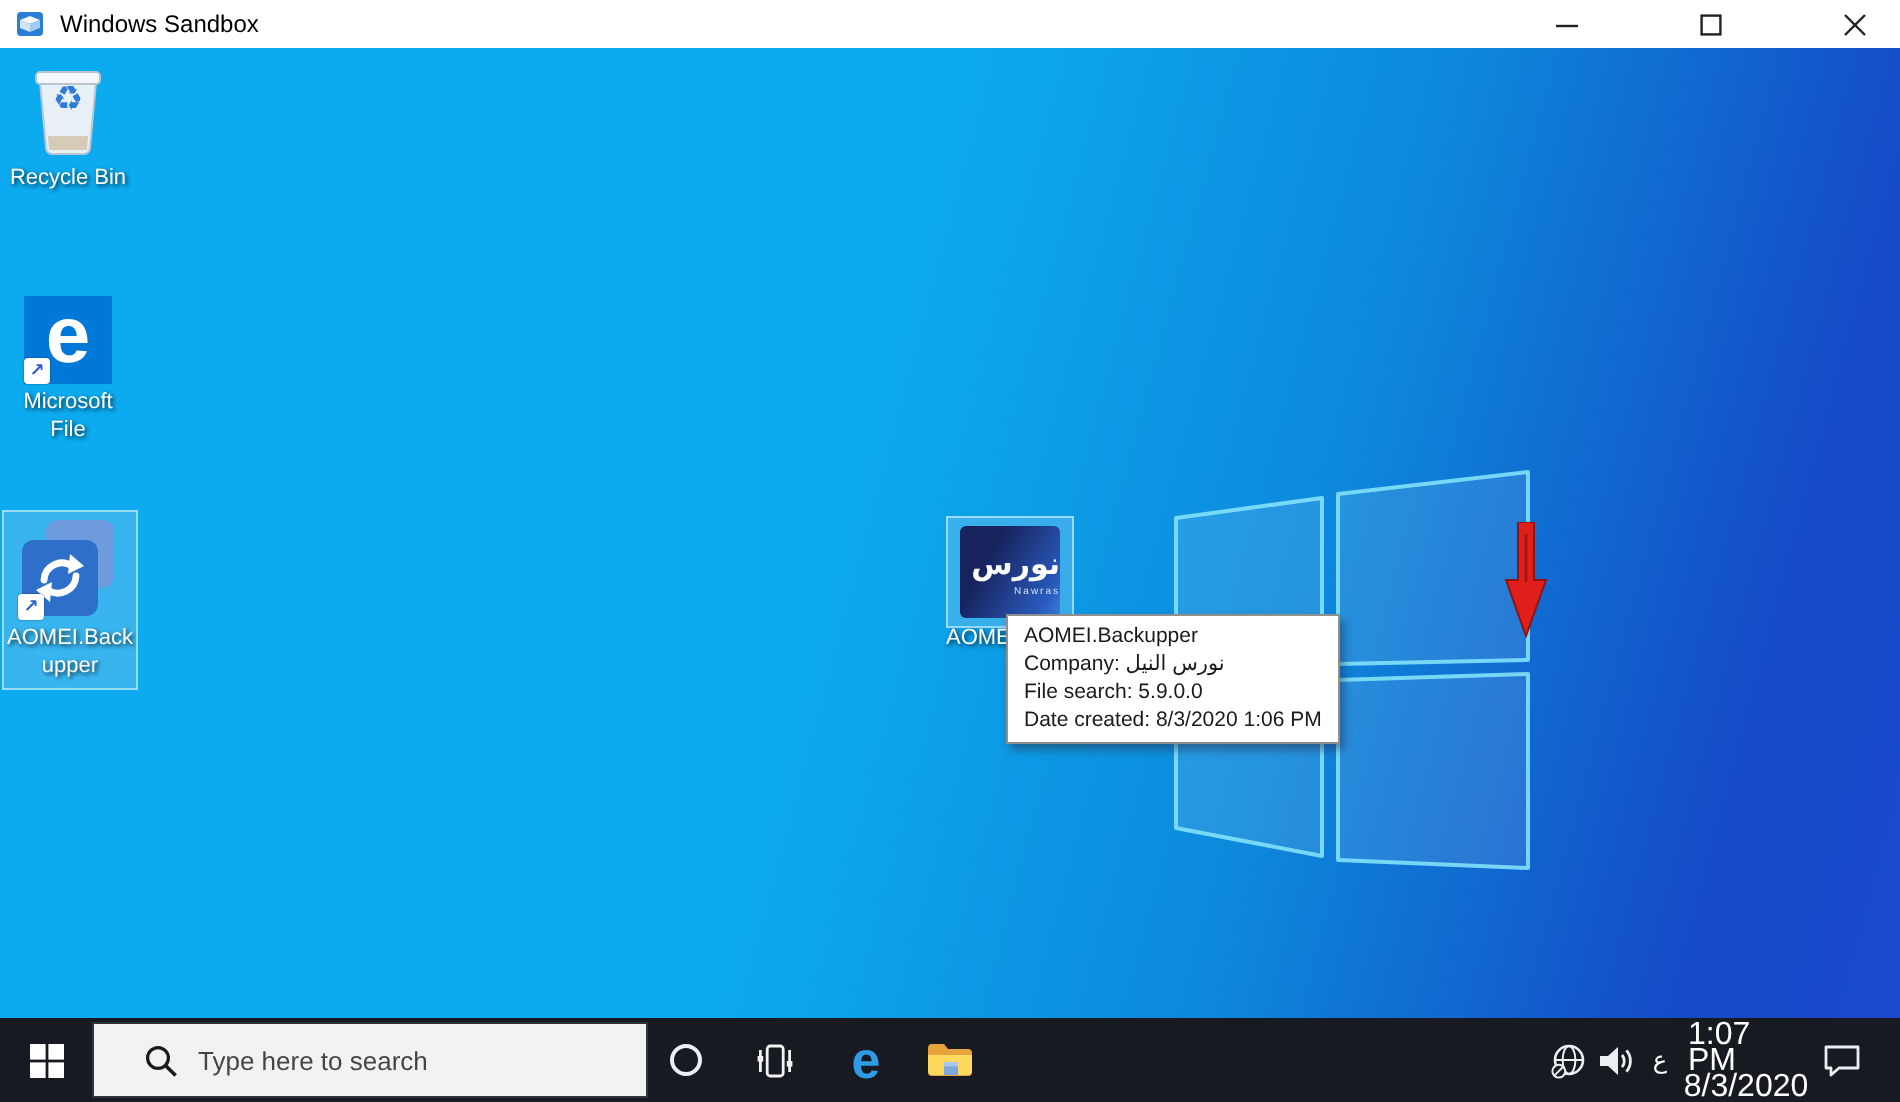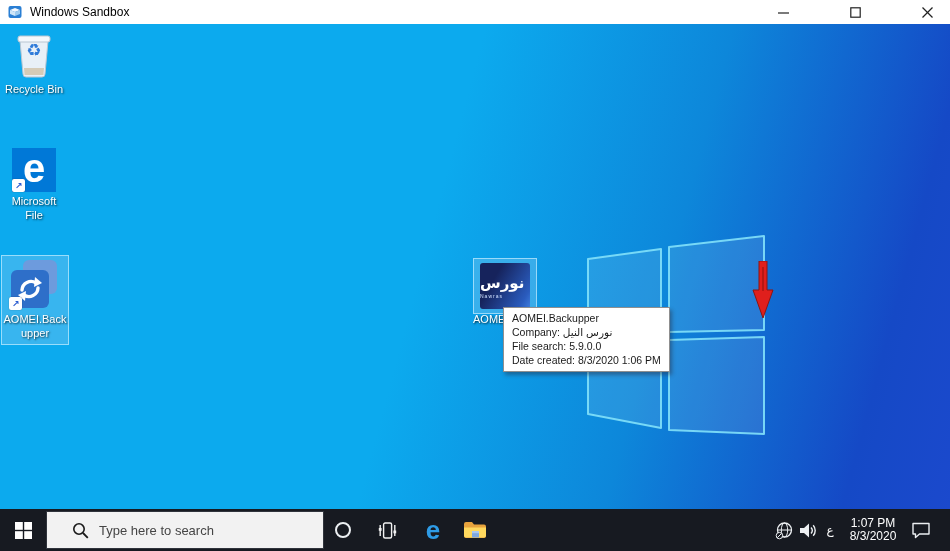--- a/index.html
+++ b/index.html
@@ -31,21 +31,21 @@
   .recycle-art { position:relative; width:44px; height:50px; }
   .recycle-glyph { position:absolute; left:0; top:10px; width:100%; text-align:center; font-size:17px; color:#2f7bd9; }
 
   .edge-art { position:relative; width:44px; height:44px; background:#0078d7; display:flex; align-items:center; justify-content:center; }
   .edge-e { color:#fff; font-size:40px; font-weight:bold; line-height:40px; margin-top:-4px; }
 
   .aomei-art { position:relative; width:52px; height:50px; }
 
   .nawras-art { position:relative; width:50px; height:46px; border-radius:3px;
     background:linear-gradient(120deg,#16235c 30%,#2a5cbe 85%,#3f7fe0 100%);
-    display:flex; flex-direction:column; align-items:flex-start; justify-content:center; }
+    display:flex; flex-direction:column; align-items:flex-end; justify-content:center; }
   .nawras-title { color:#fff; font-size:15px; font-weight:bold; line-height:17px; direction:rtl; }
   .nawras-sub { color:#cfe0ff; font-size:5px; letter-spacing:1px; margin-top:2px; }
   .nawras-label { position:absolute; left:473px; top:289px; font-size:11px; color:#fff; white-space:nowrap;
     text-shadow:1px 1px 2px rgba(0,0,0,.75); z-index:2; }
 
   
   .tooltip { position:absolute; left:503px; top:283px; background:#fff; border:1px solid #8f8f8f;
     box-shadow:2px 3px 4px rgba(40,40,60,.45); padding:3px 8px 4px 8px; z-index:5; white-space:nowrap; }
   .tooltip div { font-size:10.5px; line-height:14px; color:#1a1a1a; }
 
@@ -57,21 +57,21 @@
   .startbtn { position:absolute; left:0; top:0; width:46px; height:42px; display:flex; align-items:center; justify-content:center; }
   .searchbox { position:absolute; left:46px; top:2px; width:278px; height:38px; background:#f2f2f2;
     border:1px solid #30343c; display:flex; align-items:center;padding-left:12px; }
   .searchbox .sicon { margin:0 10px 0 13px; }
   .searchbox .stext { font-size:13px; color:#454545; }
   .tbtn { position:absolute; top:0; height:42px; width:38px; display:flex; align-items:center; justify-content:center; }
   .tbtn-edge { color:#2e9be6; font-size:26px; font-weight:bold; line-height:26px; }
   .tray-lang { position:absolute; left:820px; top:0; height:42px; width:20px; display:flex; align-items:center; justify-content:center;
     color:#fff; font-size:12px; }
   .tray-clock { position:absolute; left:844px; top:0; width:58px; height:42px; display:flex; flex-direction:column;
-    align-items:center; justify-content:center; color:#fff; font-size:12px; line-height:13px; }
+    align-items:center; justify-content:center; color:#fff; font-size:16px; line-height:13px; }
   .trayicon { position:absolute; top:0; height:42px; display:flex; align-items:center; justify-content:center; }
 </style>
 </head>
 <body>
 
 <div id="stage">
 
   <div class="titlebar">
     <svg class="appicon" viewBox="0 0 14 14">
       <rect x="0.5" y="1" width="13" height="12" rx="2" fill="#2a7fd4"></rect>

